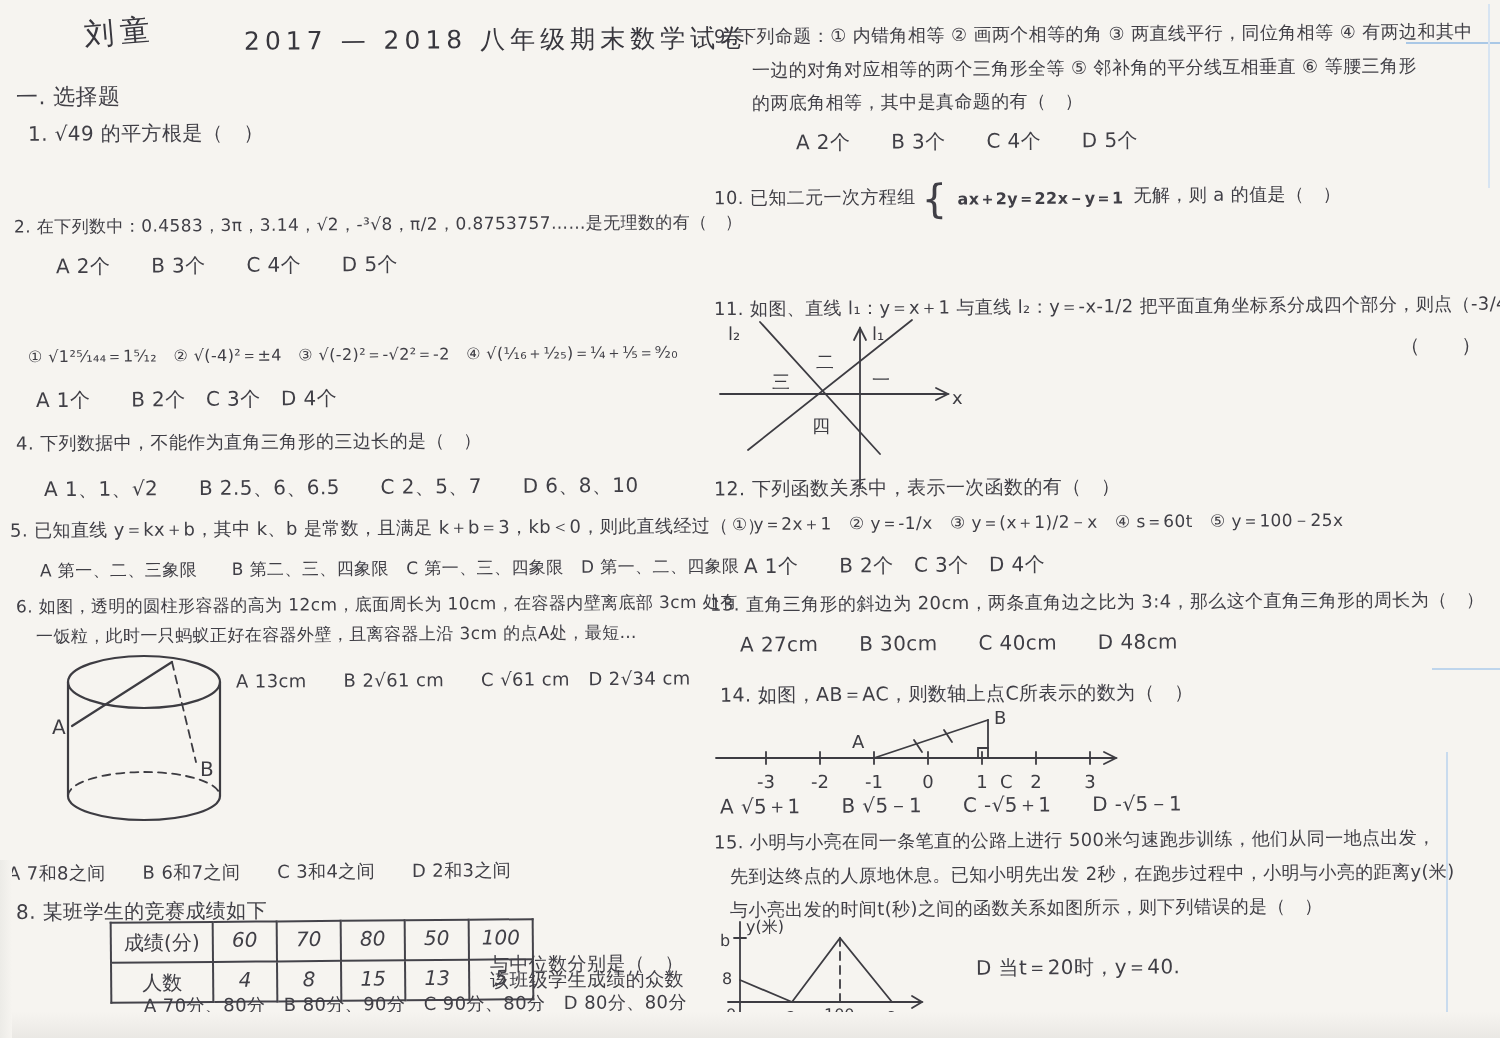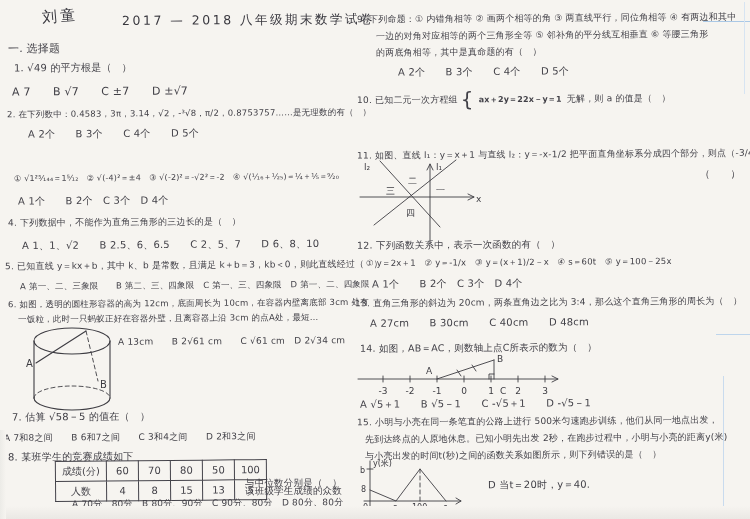--- a/index.html
+++ b/index.html
@@ -16,39 +16,38 @@
   .brace{font-size:20px;font-weight:400;vertical-align:middle;line-height:18px;}
   .q10row{display:flex;align-items:center;gap:3px;}
   svg.fig{position:absolute;overflow:visible;}
   svg text{font-family:"DejaVu Sans",sans-serif;fill:#3d3c42;}
   .st{fill:none;stroke:#3d3c42;stroke-width:1.1;stroke-linecap:round;}
   .thin{stroke-width:.9;}
   .dash{stroke-dasharray:4 3;}
   table.score{position:absolute;left:55px;top:460px;border-collapse:collapse;transform:rotate(-.5deg);}
   table.score td{border:1.2px solid #44434a;font-size:10px;text-align:center;padding:0;height:19px;color:#403f46;}
   td.c0{width:50px;font-size:9px;}
-  td.cn{width:31px;}
+  td.cn{width:31px;font-style:italic;}
   .frag{position:absolute;pointer-events:none;}
   .edge-bottom{position:absolute;left:0;top:506px;width:750px;height:13px;
                background:linear-gradient(#f6f4f0,#eae8e4);}
   .edge-left{position:absolute;left:0;top:430px;width:6px;height:89px;
              background:linear-gradient(90deg,#ecebe7,#f6f4f0);}
 </style>
 </head>
 <body>
 
 <div class="paper">
 
   <div class="ln name" style="left:42px;top:8px">刘童</div>
   <div class="ln title" style="left:122px;top:13px">2017 — 2018 八年级期末数学试卷</div>
 
   <div class="ln f11" style="left:8px;top:43px">一. 选择题</div>
 
   <div class="ln" style="left:14px;top:62px">1. √49 的平方根是（　）</div>
-  <div class="ln f11" style="left:12px;top:86px">A 7　　B √7　　C ±7　　D ±√7</div>
 
   <div class="ln f85" style="left:7px;top:109px">2. 在下列数中：0.4583，3π，3.14，√2，-³√8，π/2，0.8753757……是无理数的有（　）</div>
   <div class="ln" style="left:28px;top:128px">A 2个　　B 3个　　C 4个　　D 5个</div>
 
   <div class="ln f8" style="left:14px;top:173px">① √1²⁵⁄₁₄₄＝1⁵⁄₁₂　② √(-4)²＝±4　③ √(-2)²＝-√2²＝-2　④ √(¹⁄₁₆＋¹⁄₂₅)＝¼＋⅕＝⁹⁄₂₀</div>
   <div class="ln" style="left:18px;top:195px">A 1个　　B 2个　C 3个　D 4个</div>
 
   <div class="ln f9" style="left:8px;top:217px">4. 下列数据中，不能作为直角三角形的三边长的是（　）</div>
   <div class="ln" style="left:22px;top:239px">A 1、1、√2　　B 2.5、6、6.5　　C 2、5、7　　D 6、8、10</div>
 
@@ -65,21 +64,20 @@
     <path class="st" d="M8,74 A38,12 0 0 0 84,74"></path>
     <path class="st dash thin" d="M8,74 A38,12 0 0 1 84,74"></path>
     <line class="st" x1="10" y1="39" x2="60" y2="7"></line>
     <line class="st dash thin" x1="60" y1="7" x2="72" y2="57"></line>
     <text x="0" y="43" font-size="10">A</text>
     <text x="74" y="64" font-size="10">B</text>
   </svg>
 
   <div class="ln f9" style="left:118px;top:336px">A 13cm　　B 2√61 cm　　C √61 cm　D 2√34 cm</div>
 
-  <div class="ln" style="left:12px;top:411px">7. 估算 √58－5 的值在（　）</div>
   <div class="ln f9" style="left:4px;top:432px">A 7和8之间　　B 6和7之间　　C 3和4之间　　D 2和3之间</div>
 
   <div class="ln" style="left:8px;top:451px">8. 某班学生的竞赛成绩如下</div>
 
   <table class="score">
     <tbody>
         <tr>
       <td class="c0">成绩(分)</td>
       <td class="cn">60</td>
       <td class="cn">70</td>

